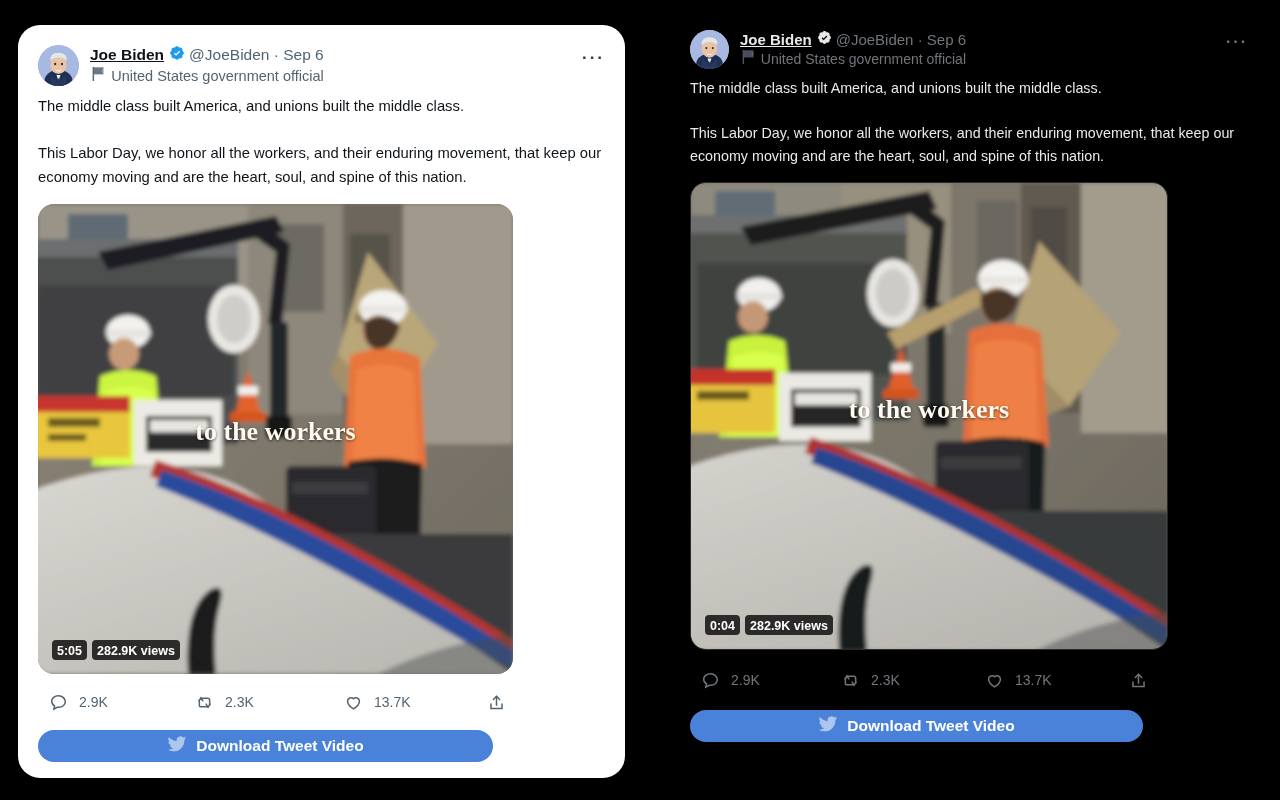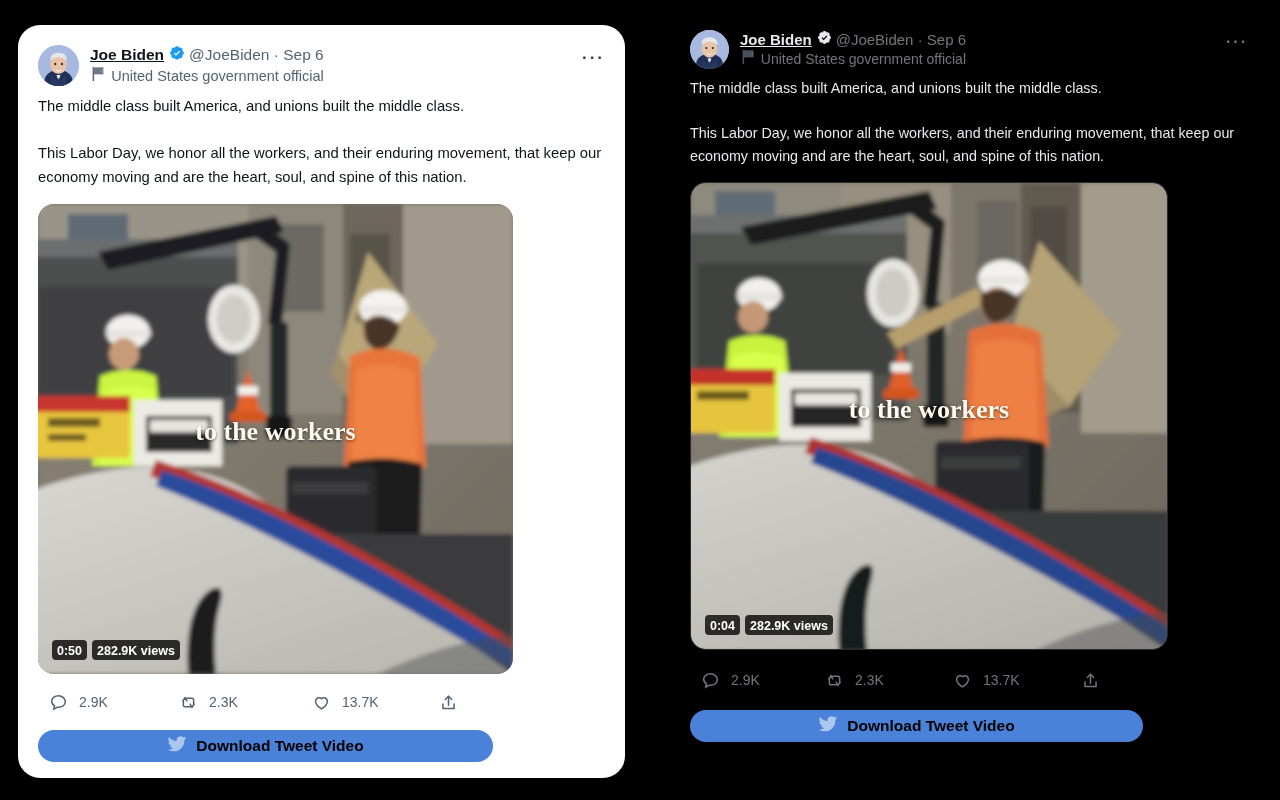--- a/index.html
+++ b/index.html
@@ -66,29 +66,29 @@
     text-shadow: 0 1px 3px rgba(0,0,0,.55);
   }
   .badges { position: absolute; display: flex; gap: 5px; }
   .pill {
     background: rgba(0,0,0,.78); color: #fff;
     font-weight: bold; border-radius: 4px;
     padding: 5px 5px 3px; line-height: 1;
   }
 
   
-  .actions { position: relative; display: flex; align-items: center; }
+  .actions { position: relative; display: flex; align-items: center; gap: 16px; }
   .act { display: flex; align-items: center; }
   .act svg { display: block; }
   .act span { margin-left: 11px; }
 
   
   .dl {
     display: flex; align-items: center; justify-content: center;
-    background: #4a82d9; color: #000000; font-weight: bold;
+    background: #4a82d9; color: #ffffff; font-weight: bold;
     border: none; border-radius: 100px; cursor: pointer;
     font-family: "Liberation Sans", sans-serif;
   }
   .dl .bird { margin-right: 9px; opacity: .55; display: block; }
 
   
   .card-light .avatar { width: 41px; height: 41px; }
   .card-light .name-line { font-size: 15.5px; color: #0f1419; }
   .card-light .handle, .card-light .dot, .card-light .date { color: #536471; }
   .card-light .gov-line { font-size: 14.5px; color: #536471; }
@@ -247,21 +247,21 @@
               <path d="M124 266 Q264 312 475 446 L475 466 Q254 334 118 282 Z" fill="#2a4b9b"></path>
 
               <path d="M150 470 Q146 404 172 386 Q188 378 182 400 Q174 426 178 470 Z" fill="#1a1a1c"></path>
 
               <path d="M340 470 L475 470 L475 430 Q400 440 340 470 Z" fill="#4a4b4c" opacity="0.45"></path>
             </g>
           </svg>
         </div>
         <div class="cap">to the workers</div>
         <div class="badges">
-          <span class="pill">0:50</span>
+          <span class="pill">5:05</span>
           <span class="pill">282.9K views</span>
         </div>
       </div>
 
       <div class="actions">
         <div class="act" style="width:130px">
           <span>
             <svg width="19" height="19" viewBox="0 0 24 24" aria-hidden="true">
               <path fill="none" stroke="currentColor" stroke-width="1.9" d="M12 3.5c-4.9 0-8.6 3.1-8.6 7 0 2.4 1.4 4.5 3.6 5.8l-.9 4 4.3-2.3c.5.06 1 .1 1.6.1 4.9 0 8.6-3.1 8.6-7s-3.7-7.6-8.6-7.6z"></path>
             </svg>

